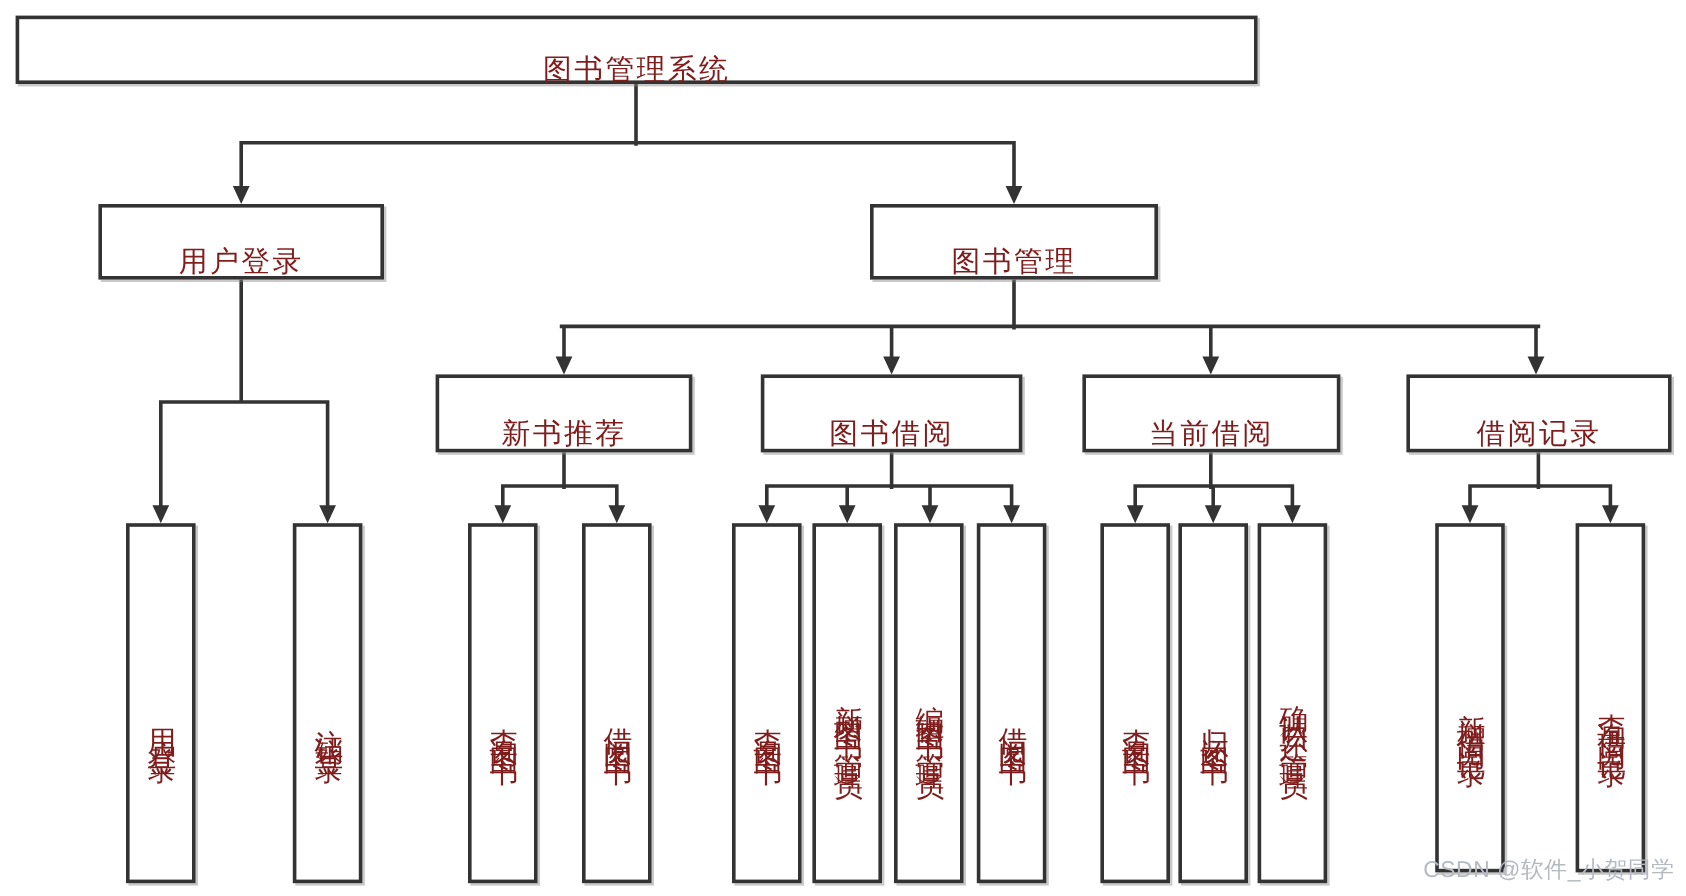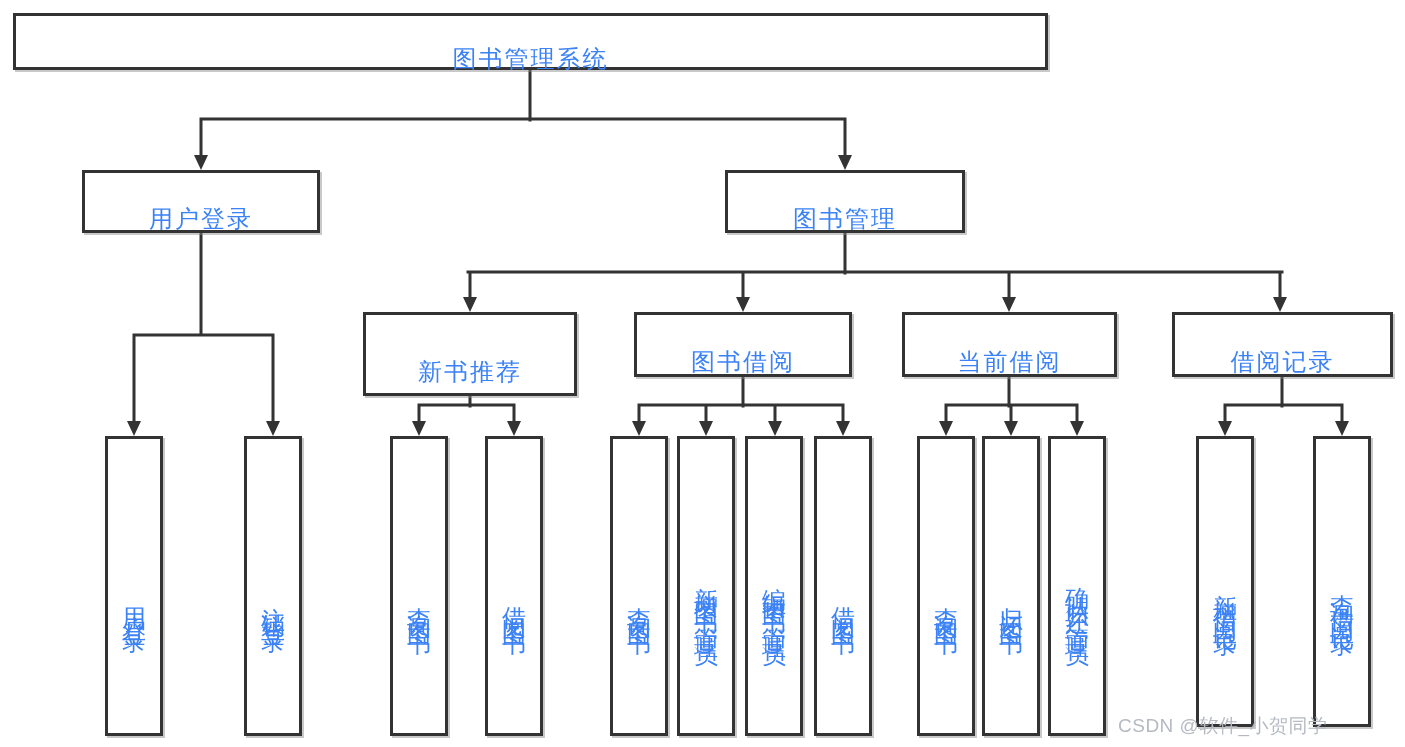--- a/index.html
+++ b/index.html
@@ -7,27 +7,27 @@
     position:relative;width:1405px;height:747px;overflow:hidden;
     background:#fff;font-family:"Liberation Sans",sans-serif;
   }
   #wires{position:absolute;left:0;top:0;width:1405px;height:747px;}
   .box{
     position:absolute;box-sizing:border-box;background:#fff;
     border:3px solid #333;display:flex;align-items:center;justify-content:center;
     box-shadow:2px 2px 0 rgba(136,136,136,.45);
   }
   .lbl{
-    font-size:24px;letter-spacing:2px;color:#3b82f6;white-space:nowrap;line-height:1;margin-top:35px;
+    font-size:24px;letter-spacing:2px;color:#7f1d1d;white-space:nowrap;line-height:1;margin-top:35px;
   }
   .box.v .lbl{
     writing-mode:vertical-rl;text-orientation:mixed;letter-spacing:8px;
   }
   #watermark{
-    position:absolute;left:1118px;top:716px;font-size:19px;line-height:1;
+    position:absolute;left:1186px;top:716px;font-size:19px;line-height:1;
     letter-spacing:0.5px;white-space:nowrap;z-index:5;
   }
 </style>
 </head>
 <body>
 
 <div id="stage">
 
   <svg id="wires" viewBox="0 0 1405 747">
     <path fill="none" stroke-width="3" stroke-linecap="square" d="M530 70 V120 M201 119 H845 M201 119 V157 M845 119 V157
@@ -54,21 +54,21 @@
     <span class="lbl">图书管理系统</span>
   </div>
 
   <div class="box h" style="left:82px;top:170px;width:238px;height:63px">
     <span class="lbl">用户登录</span>
   </div>
   <div class="box h" style="left:725px;top:170px;width:240px;height:63px">
     <span class="lbl">图书管理</span>
   </div>
 
-  <div class="box h" style="left:363px;top:312px;width:214px;height:84px">
+  <div class="box h" style="left:363px;top:312px;width:214px;height:65px">
     <span class="lbl">新书推荐</span>
   </div>
   <div class="box h" style="left:902px;top:312px;width:215px;height:65px">
     <span class="lbl">当前借阅</span>
   </div>
   <div class="box h" style="left:634px;top:312px;width:218px;height:65px">
     <span class="lbl">图书借阅</span>
   </div>
   <div class="box h" style="left:1172px;top:312px;width:221px;height:65px">
     <span class="lbl">借阅记录</span>

